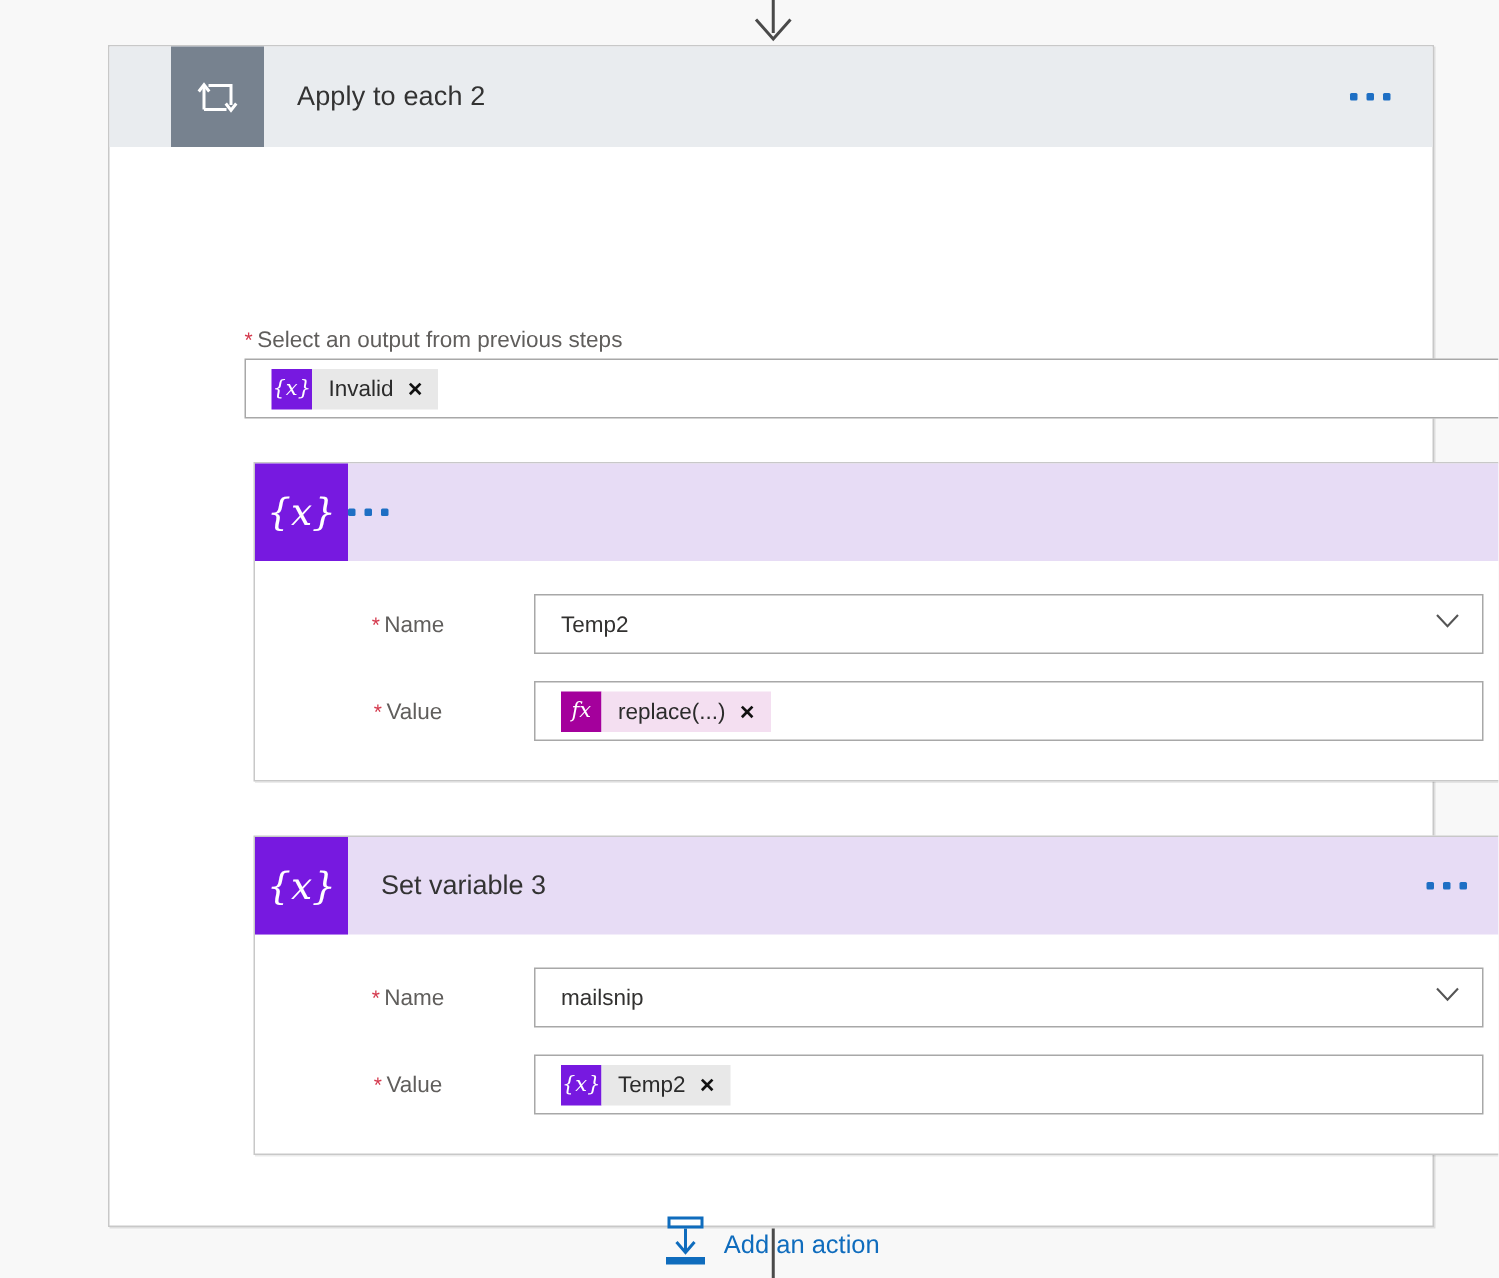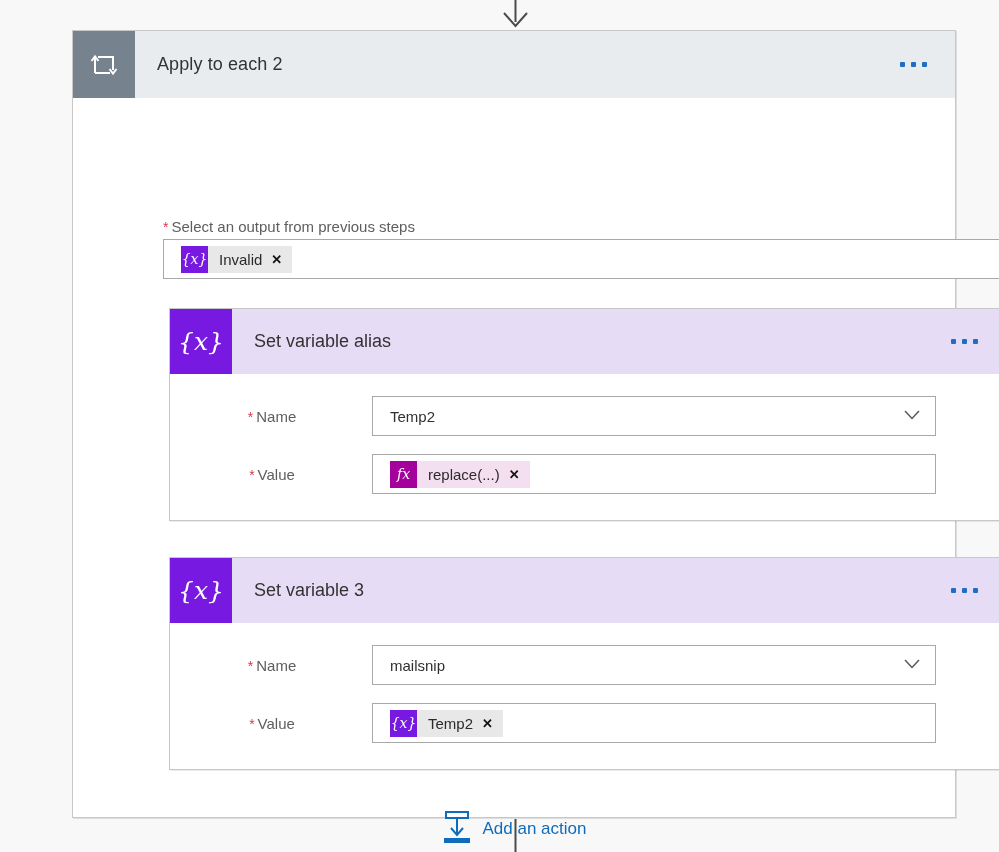--- a/index.html
+++ b/index.html
@@ -34,20 +34,21 @@
     border: 1px solid #c8c8c8;
     box-sizing: border-box;
     box-shadow: 1px 1px 0 rgba(0,0,0,0.10);
   }
   .loop-header {
     display: flex;
     align-items: stretch;
     height: 67px;
     background: #e9ecef;
     position: relative;
+    padding-left: 41px;
   }
   .loop-icon {
     width: 62px;
     min-width: 62px;
     background: #77828f;
     display: flex;
     align-items: center;
     justify-content: center;
   }
   .loop-title {
@@ -199,30 +200,29 @@
   }
   .field-row:last-child { margin-bottom: 0; }
   .field-label-cell {
     width: 186px;
     min-width: 186px;
     padding-left: 18px;
     box-sizing: border-box;
     text-align: center;
   }
   .field-control {
-    width: 564px;
+    width: 633px;
     height: 40px;
     border: 1px solid #a8a8a8;
     box-sizing: border-box;
     background: #fff;
     display: flex;
     align-items: center;
     padding-left: 17px;
     position: relative;
-    margin-left: 16px;
   }
   .field-control .value-text {
     font-size: 15px;
     color: #323130;
   }
   .chevron {
     position: absolute;
     right: 14px;
     top: 50%;
     transform: translateY(-50%);
@@ -298,21 +298,20 @@
           <span class="tok-body">
             <span class="tok-text">Invalid</span>
             <span class="tok-x">✕</span>
           </span>
         </span>
       </div>
 
       <div class="action-card" style="top:210px;">
         <div class="action-header">
           <div class="action-icon">{x}</div>
-          <div class="action-title">Set variable alias</div>
           <div class="ellipsis" title="More commands">
             <i></i>
             <i></i>
             <i></i>
           </div>
         </div>
         <div class="action-body">
 
           <div class="field-row">
             <div class="field-label-cell req-label">

